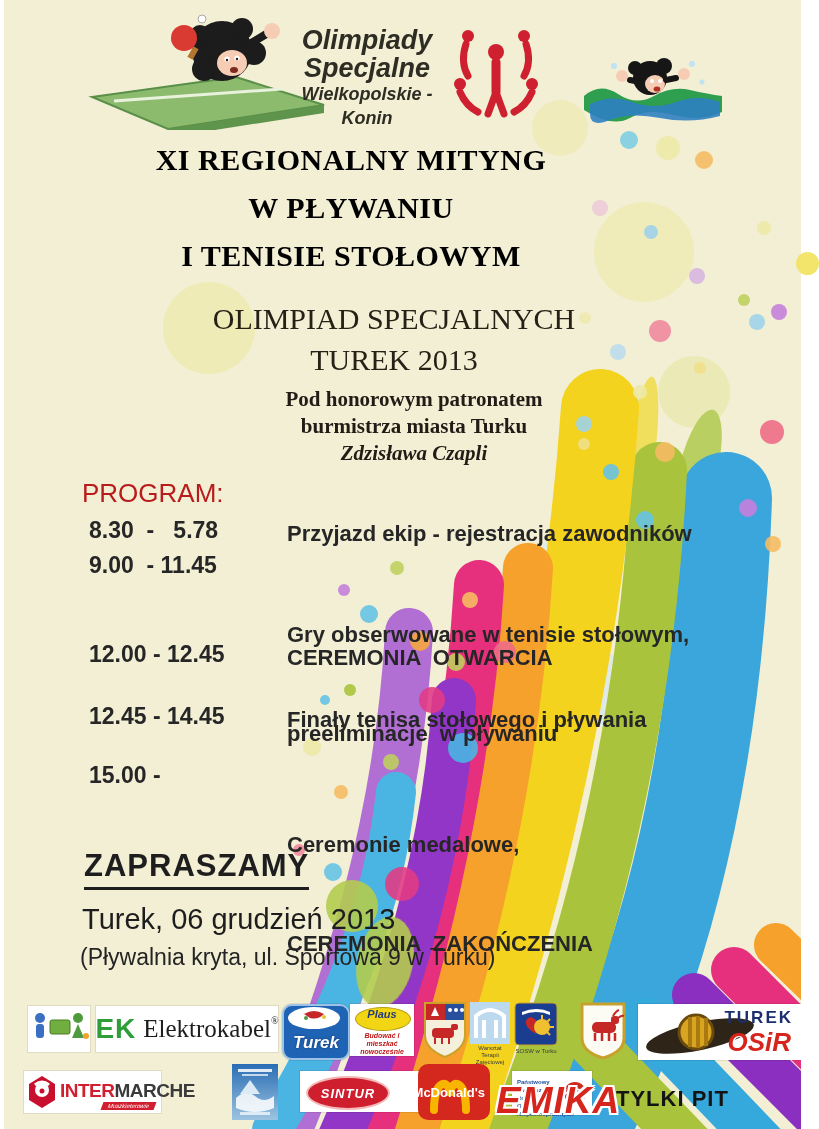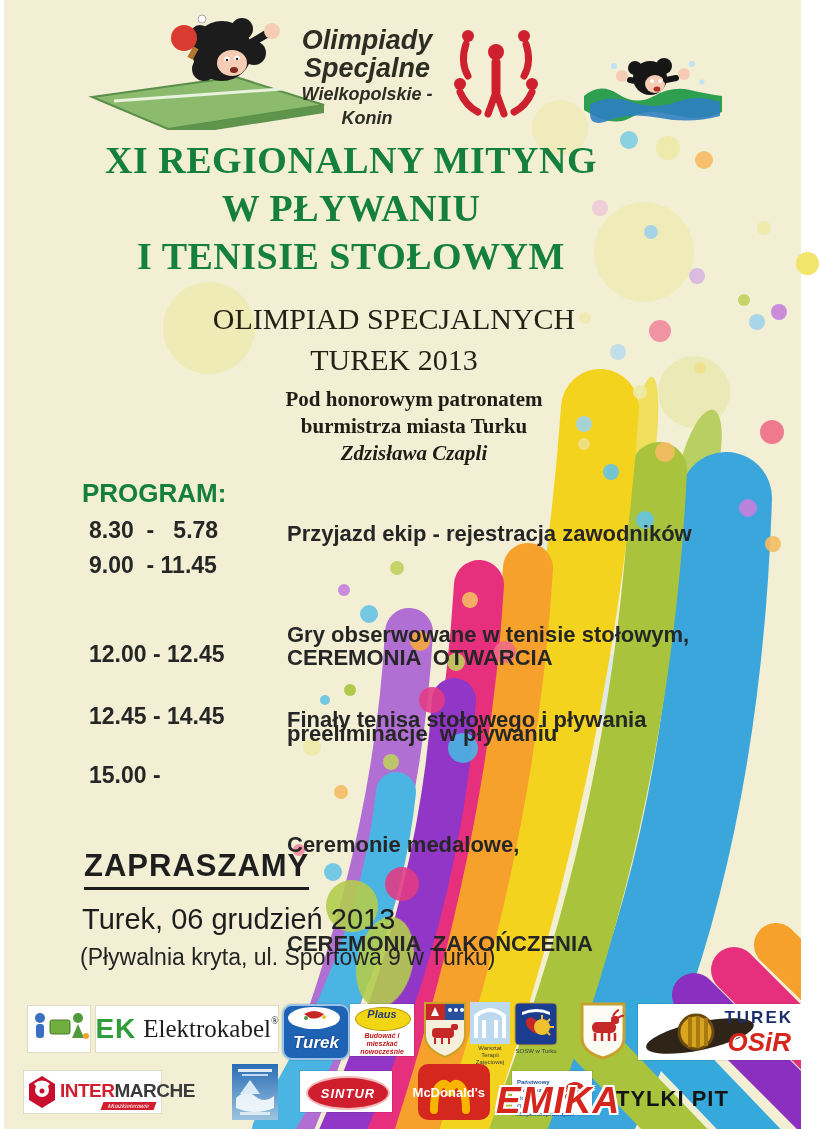--- a/index.html
+++ b/index.html
@@ -9,30 +9,30 @@
   .abs{position:absolute;}
   .bgsvg{position:absolute;left:0;top:0;width:797px;height:1129px;}
 
   
   .org-name{position:absolute;left:278px;top:26px;width:170px;text-align:center;
             font-weight:bold;font-style:italic;font-size:27px;line-height:28px;color:#2e2d24;}
   .org-region{font-weight:bold;font-style:italic;font-size:18px;line-height:24px;color:#2e2d24;}
 
   
   .main-title{position:absolute;left:0;top:136px;width:694px;text-align:center;
-              font-family:"Liberation Serif",serif;font-weight:bold;font-size:38px;line-height:48px;
-              color:#15803d;letter-spacing:.5px;}
+              font-family:"Liberation Serif",serif;font-weight:bold;font-size:30px;line-height:48px;
+              color:#000000;letter-spacing:.5px;}
   .subtitle{position:absolute;left:0;top:298px;width:780px;text-align:center;
             font-family:"Liberation Serif",serif;font-size:30px;line-height:41px;color:#272017;}
   .patronage{position:absolute;left:0;top:386px;width:780px;text-align:center;
              font-family:"Liberation Serif",serif;font-weight:bold;font-size:21px;line-height:27px;color:#211c16;padding-left:20px;}
   .patronage .it{font-style:italic;}
 
   
-  .prog-head{position:absolute;left:78px;top:478px;font-size:26px;font-weight:bold;color:#15803d;}
+  .prog-head{position:absolute;left:78px;top:478px;font-size:26px;font-weight:normal;color:#b91c1c;}
   .prog-row{position:absolute;left:85px;display:flex;align-items:flex-start;color:#262626;}
   .prog-time{width:198px;font-size:23px;font-weight:bold;white-space:pre;}
   .prog-desc{font-size:22px;font-weight:bold;white-space:pre;line-height:33px;}
 
   
   .zapraszamy{position:absolute;left:80px;top:848px;font-size:31px;font-weight:bold;color:#1e1e1e;
               border-bottom:3px solid #1e1e1e;padding-bottom:3px;letter-spacing:1px;}
   .inv-date{position:absolute;left:78px;top:903px;font-size:29px;color:#1d1d1d;}
   .inv-venue{position:absolute;left:76px;top:944px;font-size:23px;color:#242424;}
 
@@ -385,21 +385,21 @@
     <div class="abs" style="left:228px;top:1064px;width:46px;height:56px;background:linear-gradient(#2a6db5,#9cc4e0);">
       <svg width="46" height="56" viewBox="0 0 46 56">
         <rect x="6" y="5" width="34" height="3" fill="#ffffff" opacity="0.85"></rect>
         <rect x="10" y="10" width="26" height="2" fill="#ffffff" opacity="0.7"></rect>
         <path d="M4 34 Q14 24 23 32 T 42 32 L42 44 Q23 52 4 44 Z" fill="#ffffff" opacity="0.85"></path>
         <path d="M8 30 L18 16 L28 30 Z" fill="#dceaf5"></path>
         <rect x="8" y="48" width="30" height="3" fill="#ffffff" opacity="0.7"></rect>
       </svg>
     </div>
 
-    <div class="logo-box" style="left:296px;top:1071px;width:92px;height:41px;">
+    <div class="logo-box" style="left:296px;top:1071px;width:92px;height:41px;padding-left:40px;">
       <div class="sintur-oval">
         <span class="sintur-txt">SINTUR</span>
       </div>
     </div>
 
     <div class="abs mcd-box" style="left:414px;top:1064px;width:72px;height:56px;">
       <svg width="72" height="56" viewBox="0 0 72 56">
         <path d="M16 46 C16 14 32 14 32 32 C32 14 48 14 48 46" stroke="#f7b500" stroke-width="8" fill="none" stroke-linecap="round"></path>
       </svg>
       <div class="mcd-txt">McDonald's</div>

